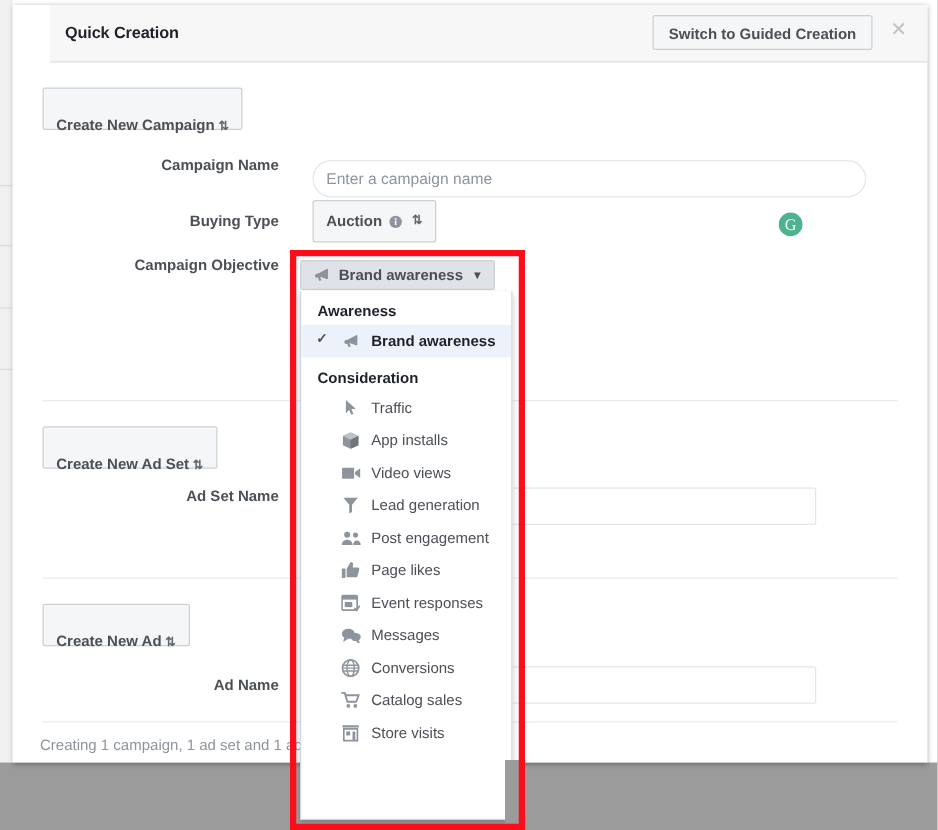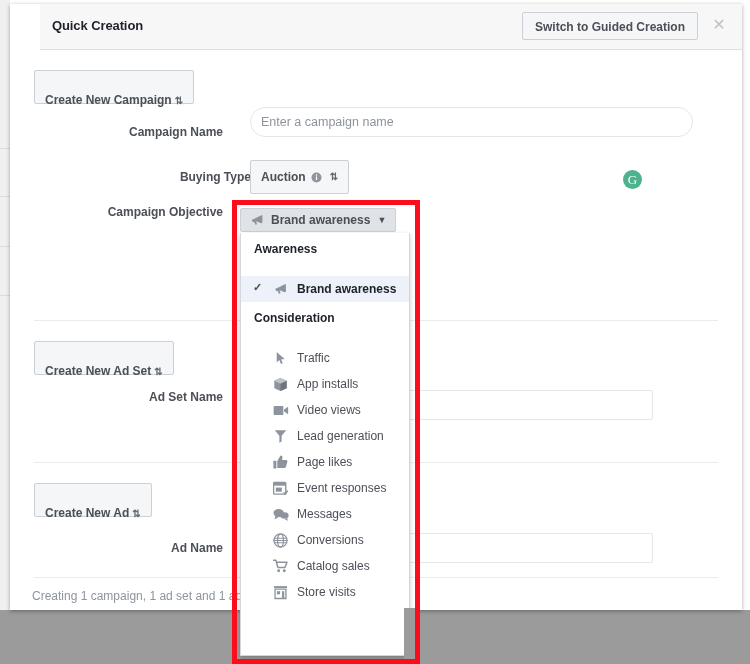--- a/index.html
+++ b/index.html
@@ -216,21 +216,21 @@
     border-top: none;
     box-shadow: 0 2px 5px rgba(0,0,0,0.2);
     box-sizing: border-box;
     z-index: 45;
     overflow: hidden;
   }
   .dd-group {
     font-size: 12px;
     font-weight: bold;
     color: #1d2129;
-    padding: 9px 0 20px 13px;
+    padding: 9px 0 4px 13px;
   }
   .dd-item {
     position: relative;
     height: 26px;
     display: flex;
     align-items: center;
     font-size: 12px;
     color: #4b4f56;
     padding-left: 13px;
     cursor: pointer;
@@ -305,24 +305,24 @@
     <div class="close-btn">✕</div>
   </div>
 
   <div class="modal-body">
 
     <div class="pill-btn section-btn" style="top:20px">
       <span>Create New Campaign</span><span class="updown">⇅</span>
     </div>
 
     <div class="row-label" style="left:0px; top:75px; width:213px;">Campaign Name</div>
-    <input class="text-input" style="left: 240px; top: 57px; width: 443px; border-radius: 15px;" placeholder="Enter a campaign name">
+    <input class="text-input" style="left: 240px; top: 78px; width: 443px; border-radius: 15px;" placeholder="Enter a campaign name">
     <div class="grammarly" style="left:613px; top:120px;">G</div>
 
-    <div class="row-label" style="left:0px; top:120px; width:213px;padding-left:28px;">Buying Type</div>
+    <div class="row-label" style="left:0px; top:120px; width:213px;">Buying Type</div>
     <div class="pill-btn" style="position:absolute; left:240px; top:110px; display:flex; align-items:center; gap:5px;">
       <span>Auction</span>
       <span style="display:inline-flex;">
         <svg width="11" height="11" viewBox="0 0 12 12">
             <circle cx="6" cy="6" r="5.4" fill="#8d949e"></circle>
             <rect x="5.3" y="4.8" width="1.4" height="4" fill="#fff"></rect>
             <rect x="5.3" y="2.6" width="1.4" height="1.5" fill="#fff"></rect>
           </svg>
       </span>
       <span class="updown">⇅</span>
@@ -406,20 +406,31 @@
     <div class="dd-item">
       <span class="dd-icon">
         <svg width="13" height="15" viewBox="0 0 14 16">
           <path d="M0.8 1.2h12.4l-5 6v6.2l-2.4 1.4V7.2z" fill="currentColor"></path>
         </svg>
       </span>
       <span>Lead generation</span>
     </div>
     <div class="dd-item">
       <span class="dd-icon">
+        <svg width="16" height="13" viewBox="0 0 17 14">
+          <circle cx="5" cy="4" r="2.6" fill="currentColor"></circle>
+          <circle cx="12.2" cy="4.4" r="2.2" fill="currentColor"></circle>
+          <path d="M0.3 13c0-2.8 2.1-4.6 4.7-4.6S9.7 10.2 9.7 13z" fill="currentColor"></path>
+          <path d="M10.2 13c0-2.4 1.1-4 3-4s3.5 1.5 3.5 4z" fill="currentColor"></path>
+        </svg>
+      </span>
+      <span>Post engagement</span>
+    </div>
+    <div class="dd-item">
+      <span class="dd-icon">
         <svg width="15" height="14" viewBox="0 0 16 15">
           <rect x="0.4" y="6.2" width="3.2" height="8.2" rx="0.6" fill="currentColor"></rect>
           <path d="M4.6 6.4 8 0.6c1.4 0 2.2 1 2.2 2.2l-.5 2.6h4.4c.9 0 1.5.8 1.3 1.6l-1.5 5.6c-.2.7-.8 1.2-1.6 1.2H4.6z" fill="currentColor"></path>
         </svg>
       </span>
       <span>Page likes</span>
     </div>
     <div class="dd-item">
       <span class="dd-icon">
         <svg width="15" height="15" viewBox="0 0 16 16">

